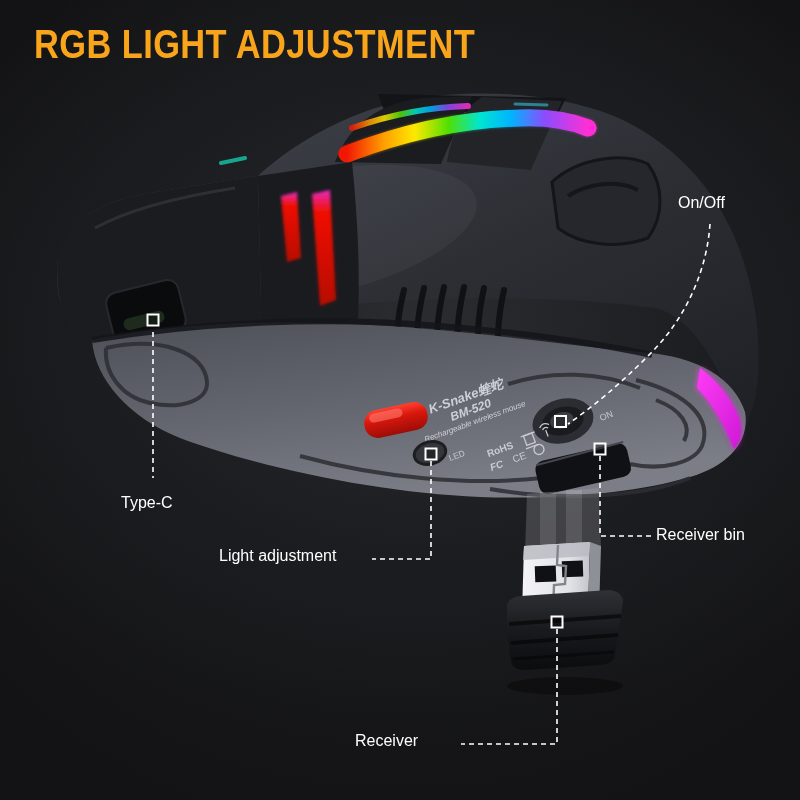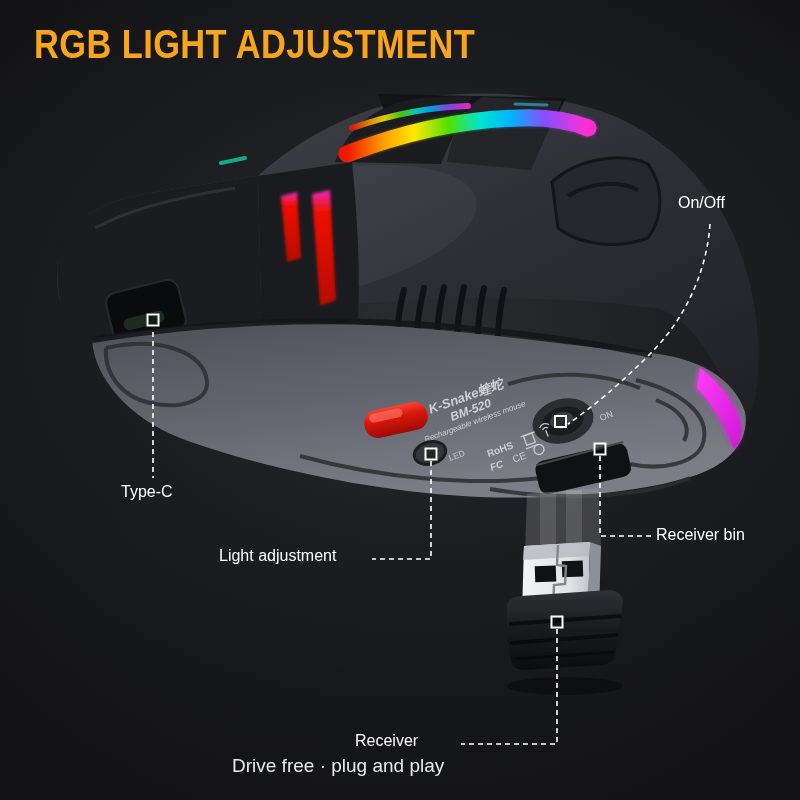--- a/index.html
+++ b/index.html
@@ -234,19 +234,18 @@
     <g stroke="#ffffff" stroke-width="2" fill="rgba(0,0,0,.3)">
       <rect x="555" y="416" width="11" height="11"></rect>
       <rect x="147.5" y="314.5" width="11" height="11"></rect>
       <rect x="425.5" y="448.5" width="11" height="11"></rect>
       <rect x="594.5" y="443.5" width="11" height="11"></rect>
       <rect x="551.5" y="616.5" width="11" height="11"></rect>
     </g>
   </svg>
 
   <div class="callout" style="left:678px;top:194px">On/Off</div>
-  <div class="callout" style="left:121px;top:483px">Type-C</div>
+  <div class="callout" style="left:121px;top:494px">Type-C</div>
   <div class="callout" style="left:656px;top:526px">Receiver bin</div>
   <div class="callout" style="left:219px;top:547px">Light adjustment</div>
   <div class="callout" style="left:355px;top:732px">Receiver</div>
-  <div class="callout small" style="left:232px;top:756px">Drive free · plug and play</div>
 
 </div>
 
 </body></html>

